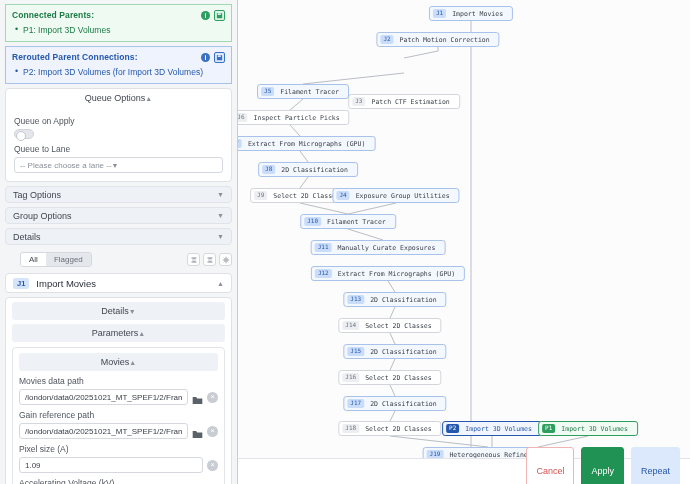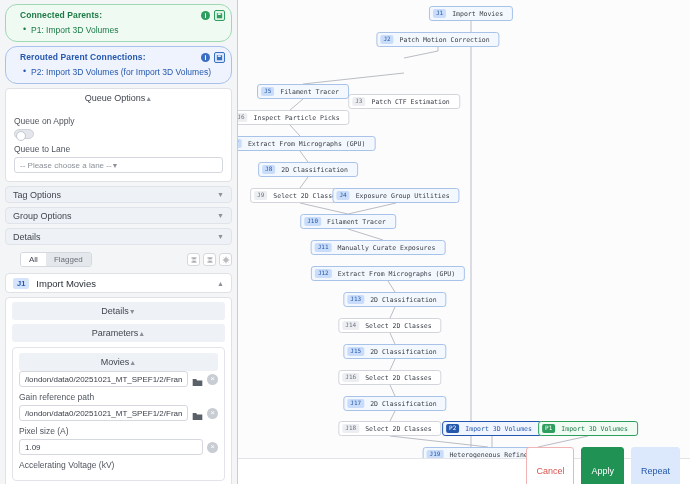--- a/index.html
+++ b/index.html
@@ -15,22 +15,22 @@
   #sidebar {
     width: 238px; height: 484px;
     background: #f4f5f7;
     border-right: 1px solid #c9ccd1;
     display: flex; flex-direction: column;
     overflow: hidden;
   }
 
   .panel {
     margin: 4px 5px 0 5px;
-    border-radius: 12px;
-    padding: 5px 7px 6px 14px;
+    border-radius: 0;
+    padding: 5px 7px 6px 6px;
     position: relative;
   }
   .panel.green { background: #eefaf2; border: 1px solid #9fd9b4; }
   .panel.blue  { background: #eef3fd; border: 1px solid #a8c2ea; }
   .panel-title { font-size: 8.5px; font-weight: bold; letter-spacing: .1px; }
   .panel.green .panel-title { color: #1d7a46; }
   .panel.blue  .panel-title { color: #2558ad; }
   .panel-item {
     font-size: 8.5px; margin-top: 5px; padding-left: 11px; position: relative;
   }
@@ -297,20 +297,21 @@
             <span>Parameters</span>
             <span class="chev">▲</span>
           </div>
 
           <div class="params-box">
             <div class="card-head lite">
               <span>Movies</span>
               <span class="chev">▲</span>
             </div>
             <div id="fields">
+                <div class="field-label">Movies data path</div>
                 <div class="inp-wrap">
                   <div class="inp">
                     <span style="overflow: hidden; white-space: nowrap;">/london/data0/20251021_MT_SPEF1/2/Frames/PAG2MT_00*.tif</span>
                   </div>
                   <span class="ic-folder"><svg viewBox="0 0 16 16" fill="#5b6168">
                       <path d="M1 3h5l1.5 2H15v8H1V3z"></path>
                     </svg></span>
                   <span class="ic-clear">×</span>
                 </div>
                 <div class="field-label">Gain reference path</div>

